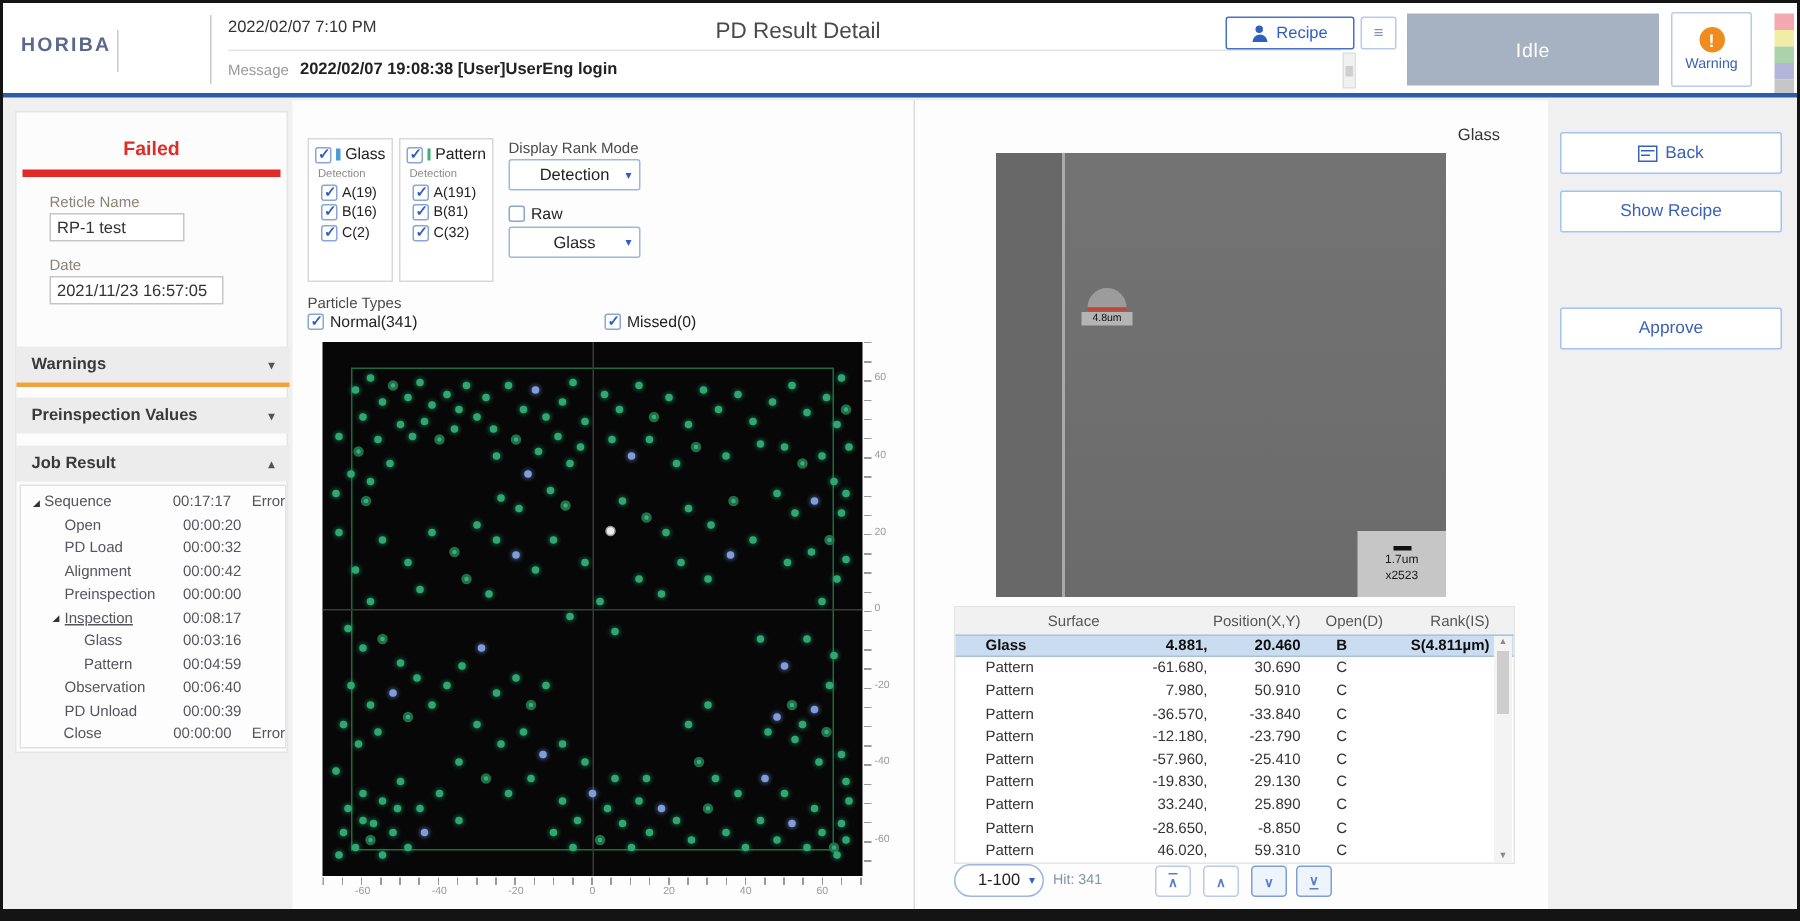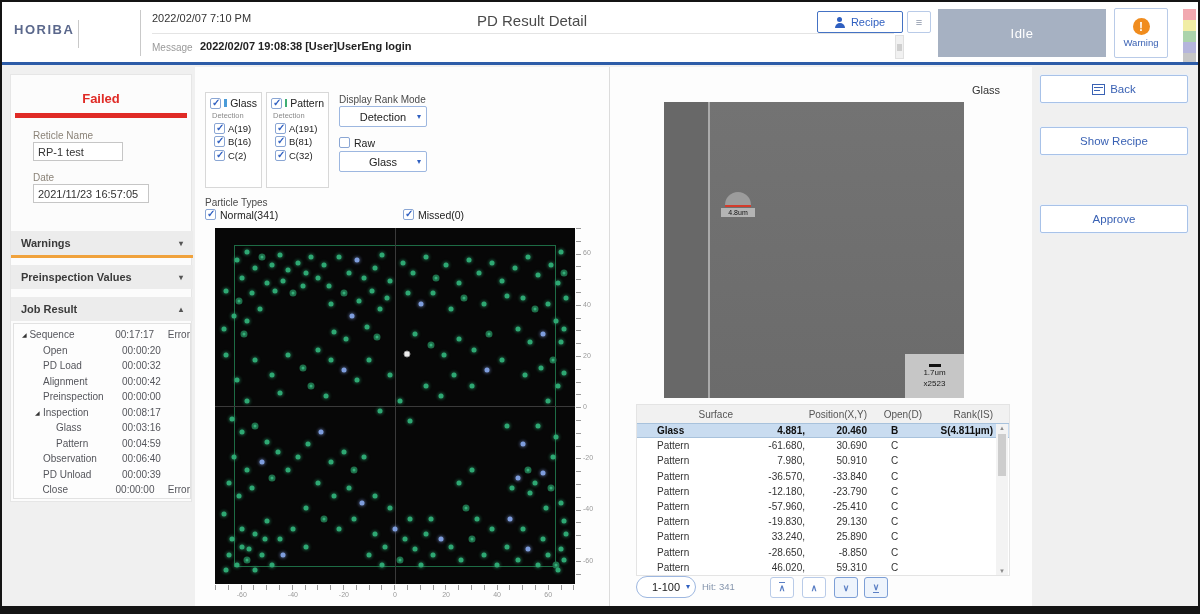--- a/index.html
+++ b/index.html
@@ -251,21 +251,21 @@
           <span class="tree-note"></span>
         </div>
         <div class="tree-row" style="padding-left: 21px;">
           <span class="tree-exp"></span>
           <span class="tree-lab" style="width: 75px;">Preinspection</span>
           <span class="tree-time">00:00:00</span>
           <span class="tree-note"></span>
         </div>
         <div class="tree-row" style="padding-left: 21px;">
           <span class="tree-exp">◢</span>
-          <span class="tree-lab" style="width: 75px;">Inspection</span>
+          <span class="tree-lab" style="width: 75px; text-decoration: underline;">Inspection</span>
           <span class="tree-time">00:08:17</span>
           <span class="tree-note"></span>
         </div>
         <div class="tree-row" style="padding-left: 34px;">
           <span class="tree-exp"></span>
           <span class="tree-lab" style="width: 62px;">Glass</span>
           <span class="tree-time">00:03:16</span>
           <span class="tree-note"></span>
         </div>
         <div class="tree-row" style="padding-left: 34px;">
@@ -727,21 +727,21 @@
       <span class="nav-ico">∧</span>
     </div>
     <div class="nav-btn strong" style="left:224px;">
       <span class="nav-ico">∨</span>
     </div>
     <div class="nav-btn strong" style="left:254px;">
       <span class="nav-ico bottom">∨</span>
     </div>
   </div>
 
-  <div class="action-btn" style="top:73px;">
+  <div class="action-btn" style="top:86px;">
     <span class="back-icon"></span>
     <span>Back</span>
   </div>
   <div class="action-btn" style="top:125px;">
     <span>Show Recipe</span>
   </div>
   <div class="action-btn" style="top:203px;">
     <span>Approve</span>
   </div>
 

